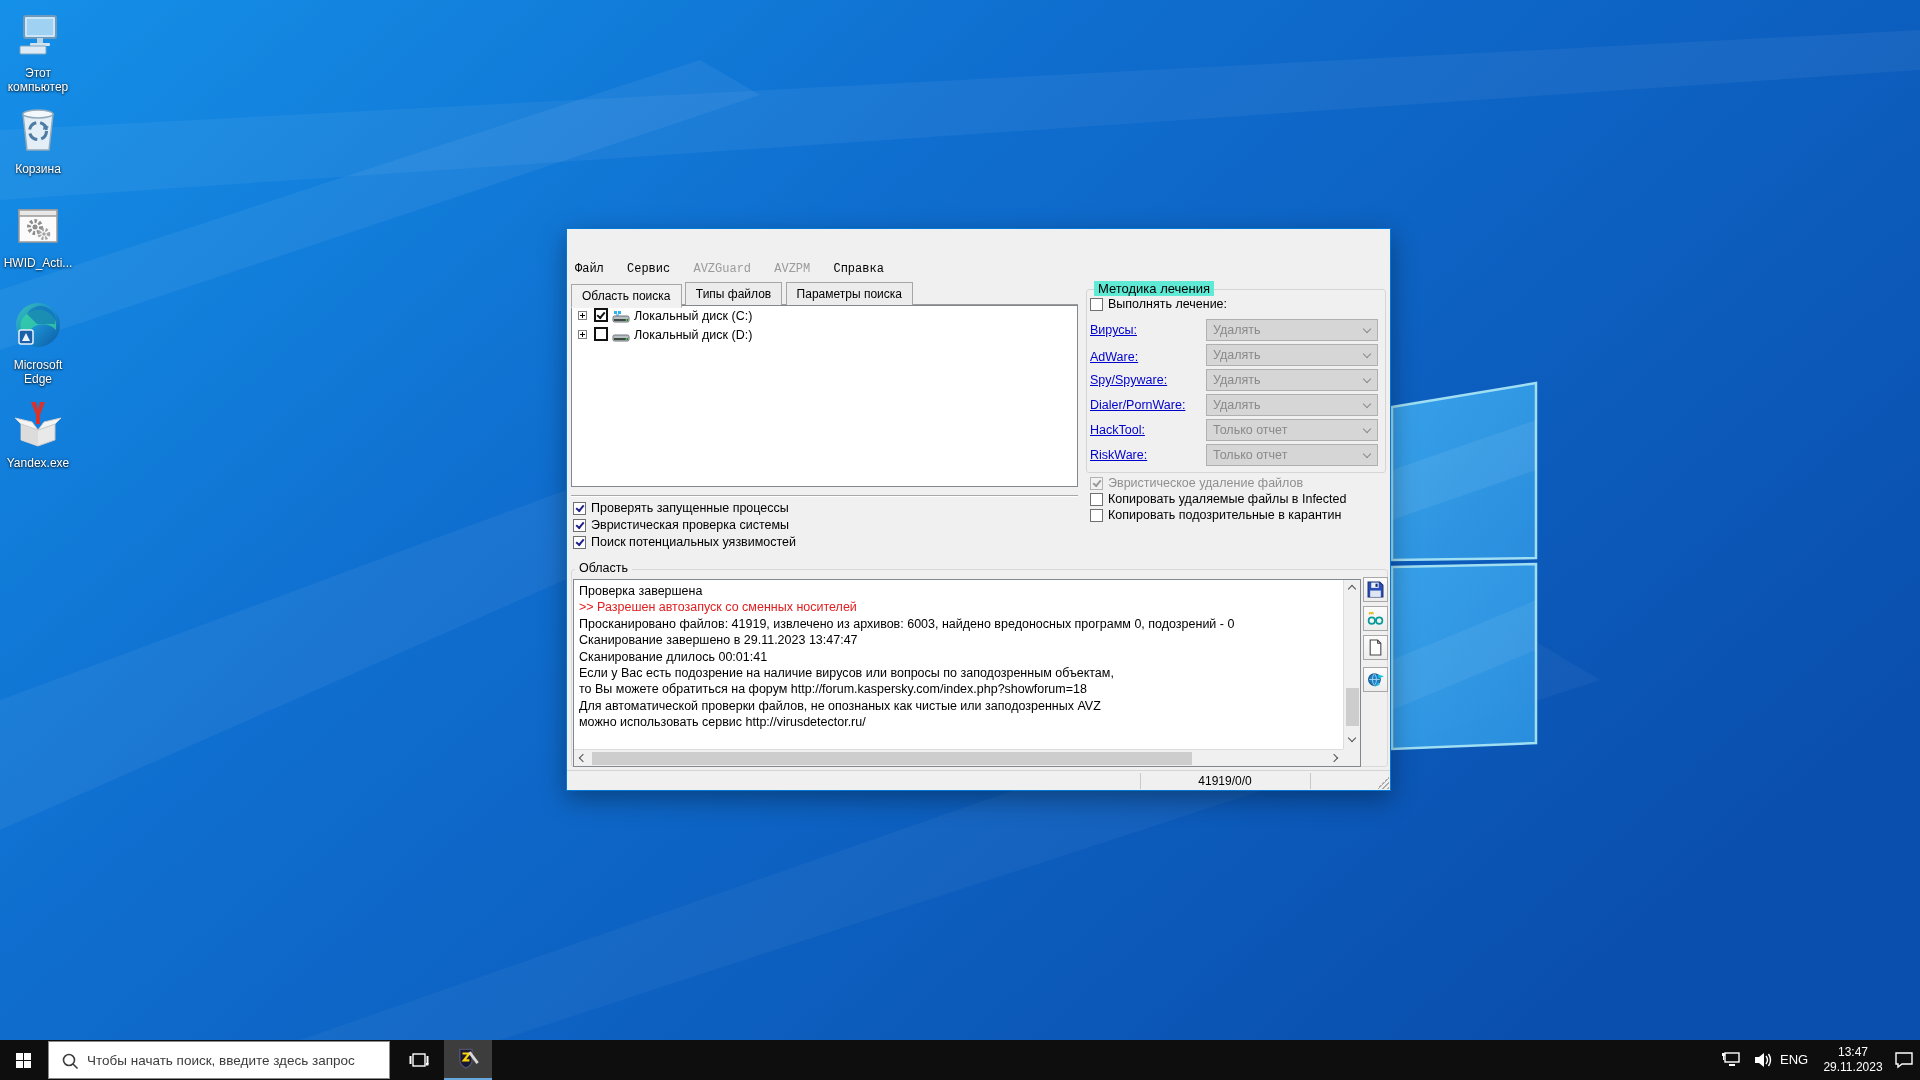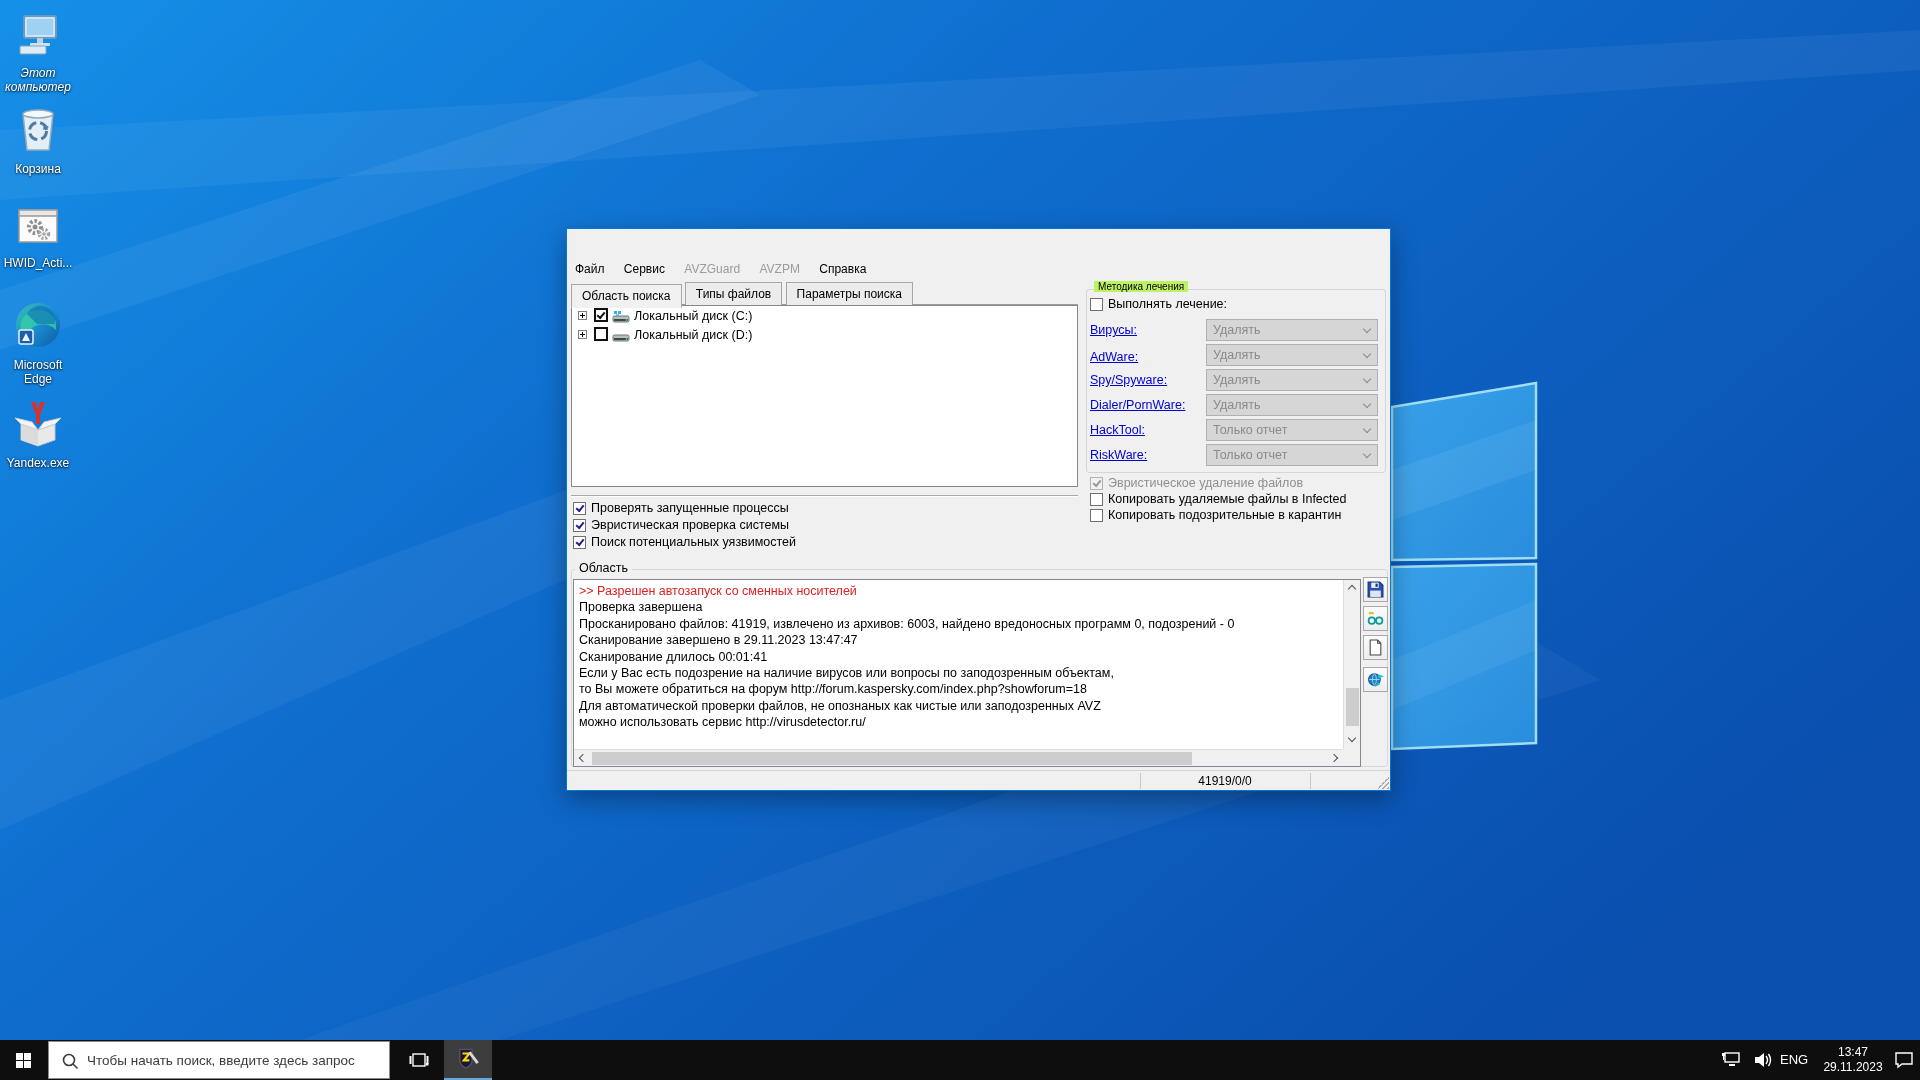--- a/index.html
+++ b/index.html
@@ -18,21 +18,21 @@
   .titlebar .appicon { position:absolute; left:8px; top:6px; }
   .titlebar .title { position:absolute; left:32px; top:8px; font-size:12px; color:#000; }
   .winbtn { position:absolute; top:0; width:46px; height:29px; }
   .winbtn-min { right:92px; } .winbtn-max { right:46px; } .winbtn-close { right:0; }
   .glyph-min { position:absolute; left:18px; top:15px; width:10px; height:1px; background:#000; }
   .glyph-max { position:absolute; left:18px; top:10px; width:9px; height:9px; border:1px solid #000; }
   .glyph-close { position:absolute; left:18px; top:10px; width:10px; height:10px; }
   .glyph-close::before,.glyph-close::after { content:""; position:absolute; left:5px; top:-1px; width:1px; height:13px; background:#000; }
   .glyph-close::before { transform:rotate(45deg); } .glyph-close::after { transform:rotate(-45deg); }
 
-  .menubar { position:absolute; left:0; top:29px; width:823px; height:23px; background:#f0f0f0; }
+  .menubar { position:absolute; left:0; top:29px; width:823px; height:23px; background:#f0f0f0;font-family:Liberation Mono, monospace; }
   .menuitem { display:inline-block; padding:4px 8px 0 8px; height:23px; font-size:12px; }
   .menuitem.disabled { color:#9b9b9b; }
 
   
   .tabstrip { position:absolute; left:4px; top:52px; width:507px; height:24px; border-bottom:1px solid #9c9c9c; }
   .tab { display:inline-block; height:25px; margin-top:1px; padding:4px 10px 0 10px; background:#ececec; border:1px solid #a6a6a6; border-bottom:none; font-size:12px; vertical-align:bottom; }
   .tab.active { height:24px; margin-top:0; background:#f1f1f1; position:relative; z-index:2; margin-bottom:-1px; border-bottom:1px solid #f1f1f1; }
 
   .treebox { position:absolute; left:4px; top:76px; width:507px; height:182px; background:#fff; border:1px solid #82888f; }
   .treerow { position:relative; height:17px; margin-top:2px; white-space:nowrap; }
@@ -49,21 +49,21 @@
   .chk { position:absolute; left:0; top:1px; width:13px; height:13px; background:#fff; border:1px solid #707070; }
   .chk.checked::after { content:""; position:absolute; left:2px; top:2px; width:6px; height:3px; border-left:2px solid #1f1f8a; border-bottom:2px solid #1f1f8a; transform:rotate(-50deg); }
   .chk.dis { border-color:#b3b3b3; background:#f2f2f2; }
   .chk.dis.checked::after { border-color:#9a9a9a; }
   .chklabel { position:absolute; left:18px; top:0; font-size:12.5px; }
   .chklabel.dis { color:#8f8f8f; }
 
   
   .rpanel { position:absolute; left:519px; top:52px; width:302px; height:340px; }
   .groupframe { position:absolute; left:0; top:8px; width:300px; height:184px; border:1px solid #d5d5d5; border-radius:3px; }
-  .grouplabel { position:absolute; left:8px; top:0; background:#bef264; padding:0 4px; font-size:10px; z-index:2; }
+  .grouplabel { position:absolute; left:8px; top:0; background:#5eead4; padding:0 4px; font-size:13px; z-index:2; }
   .tr-link { position:absolute; left:4px; font-size:12.5px; color:#0000cc; text-decoration:underline; }
   .dropdown { position:absolute; left:120px; width:172px; height:22px; background:#d6d6d6; border:1px solid #b0b0b0; color:#8a8a8a; font-size:12.5px; padding:3px 0 0 6px; }
   .dropdown .chev { position:absolute; right:7px; top:6px; width:6px; height:6px; border-right:1px solid #8a8a8a; border-bottom:1px solid #8a8a8a; transform:rotate(45deg); }
   .tbtn { position:absolute; top:307px; height:24px; border:1px solid #757575; background:linear-gradient(#f6f6f6,#e3e3e3); font-size:12.5px; text-align:center; padding-top:4px; }
   .tbtn.dis { border-color:#bdbdbd; background:#f1f1f1; color:#9c9c9c; }
   .bico { position:absolute; left:7px; top:4px; width:14px; height:14px; border-radius:50%; }
   .bico.green { background:#1ca81c; } .bico.gray { background:#b9b9b9; }
   .bico .tri { position:absolute; left:5px; top:3px; width:0; height:0; border-left:6px solid #fff; border-top:4px solid transparent; border-bottom:4px solid transparent; }
   .bico .pause::before,.bico .pause::after { content:""; position:absolute; top:4px; width:2px; height:6px; background:#fff; }
   .bico .pause::before { left:4px; } .bico .pause::after { left:8px; }
@@ -127,21 +127,21 @@
     <polygon points="0,130 1920,30 1920,70 0,200" fill="#ffffff" opacity="0.05"></polygon>
     <polygon points="0,290 700,60 760,95 0,350" fill="#ffffff" opacity="0.06"></polygon>
     <polygon points="0,700 620,470 700,520 0,830" fill="#ffffff" opacity="0.05"></polygon>
     <polygon points="300,1040 1500,620 1600,680 500,1040" fill="#ffffff" opacity="0.04"></polygon>
     <polygon points="1392,407 1536,383 1536,558 1392,560" fill="url(#pane)" stroke="#a5e3f5" stroke-width="2.5" opacity="0.97"></polygon>
     <polygon points="1392,567 1536,564 1536,743 1392,749" fill="url(#pane)" stroke="#a5e3f5" stroke-width="2.5" opacity="0.97"></polygon>
     <polygon points="1392,470 1536,420 1536,470 1392,520" fill="#ffffff" opacity="0.07"></polygon>
     <polygon points="1392,660 1536,600 1536,650 1392,710" fill="#ffffff" opacity="0.06"></polygon>
   </svg>
 
-  <div class="dicon" style="top:10px;font-style:italic;">
+  <div class="dicon" style="top:10px;">
     <svg class="glyph" width="48" height="48" viewBox="0 0 48 48">
       <rect x="10" y="6" width="32" height="22" rx="2" fill="#cde6f7" stroke="#6d9abc" stroke-width="2"></rect>
       <rect x="13" y="9" width="26" height="16" fill="#9fd1f2"></rect>
       <rect x="23" y="28" width="6" height="5" fill="#b9d2e4"></rect>
       <rect x="16" y="33" width="20" height="3" rx="1" fill="#cfe2ef"></rect>
       <rect x="6" y="36" width="26" height="8" rx="1" fill="#dcebf5" stroke="#7fa5c0"></rect>
     </svg>
     <div class="dlabel">Этот компьютер</div>
   </div>
 
@@ -310,22 +310,22 @@
           </span>
         <span>Стоп</span>
       </div>
     </div>
 
     <div class="protolabel">Область</div>
     <div class="protoframe"></div>
 
     <div class="protobox">
       <div class="prototext">
+        <div class="pline">Проверка завершена</div>
         <div class="pline red">&gt;&gt; Разрешен автозапуск со сменных носителей</div>
-        <div class="pline">Проверка завершена</div>
         <div class="pline">Просканировано файлов: 41919, извлечено из архивов: 6003, найдено вредоносных программ 0, подозрений - 0</div>
         <div class="pline">Сканирование завершено в 29.11.2023 13:47:47</div>
         <div class="pline">Сканирование длилось 00:01:41</div>
         <div class="pline">Если у Вас есть подозрение на наличие вирусов или вопросы по заподозренным объектам,</div>
         <div class="pline">то Вы можете обратиться на форум http://forum.kaspersky.com/index.php?showforum=18</div>
         <div class="pline">Для автоматической проверки файлов, не опознаных как чистые или заподозренных AVZ</div>
         <div class="pline">можно использовать сервис http://virusdetector.ru/</div>
       </div>
       <div class="vscroll">
         <span class="arr" style="left:5px;top:6px;transform:rotate(-135deg);"></span>

